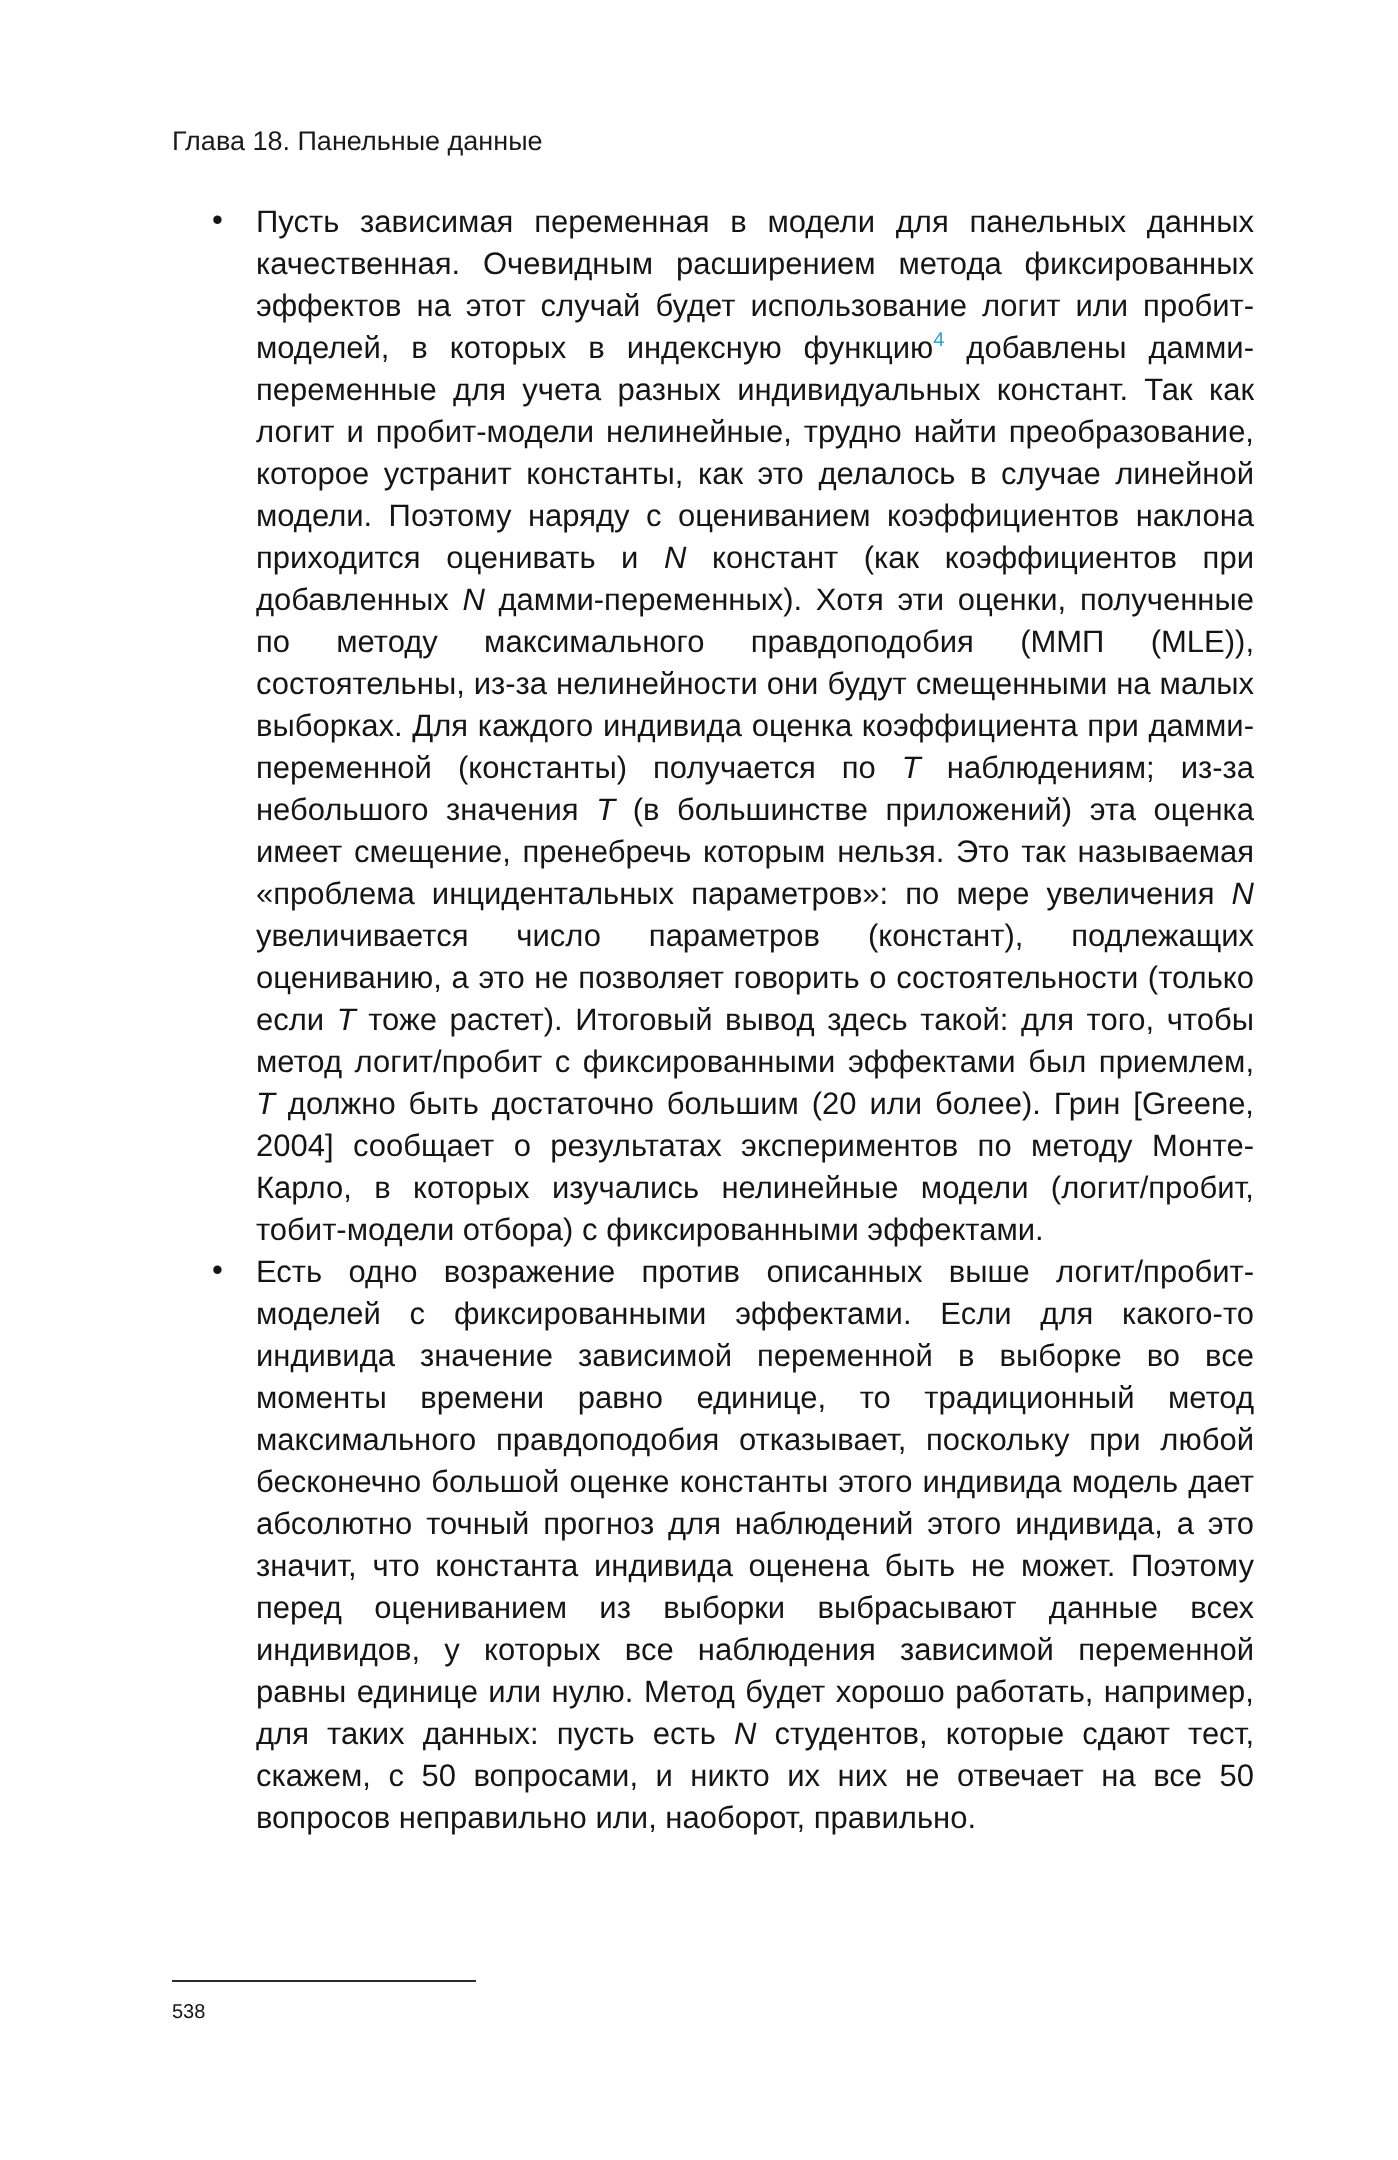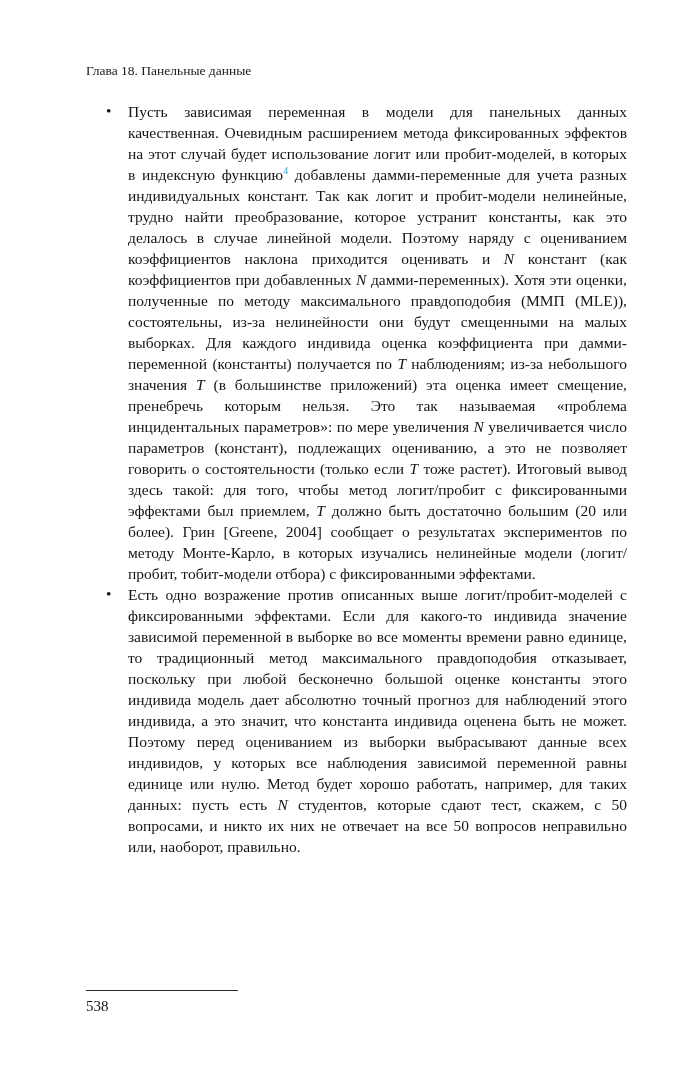--- a/index.html
+++ b/index.html
@@ -2,21 +2,21 @@
 <html lang="ru"><head>
 <meta charset="utf-8">
 <style>
   * { box-sizing: border-box; margin: 0; padding: 0; }
   html, body { width: 699px; height: 1080px; background: #dcdcdc; }
   .page {
     position: relative;
     width: 699px; height: 1080px;
     background: #ffffff;
     color: #151515;
-    font-family: Liberation Serif, serif;
+    font-family: Liberation Sans, sans-serif;
     display: flex; flex-direction: column;
     padding: 63px 72px 64px 86px;
     overflow: hidden;
   }
   .running-head {
     font-size: 13.5px;
     line-height: 16px;
     margin-bottom: 22px;
     color: #1a1a1a;
   }
@@ -50,21 +50,21 @@
     font-size: 13.2px;
     line-height: 16.6px;
     text-align: justify;
     text-indent: 18px;
     hyphens: auto;
     -webkit-hyphens: auto;
   }
   .fn-marker { margin-right: 3px; }
   .page-number {
     margin-top: 0;
-    font-size: 15px;
+    font-size: 10px;
     line-height: 19px;
   }
 </style>
 </head>
 <body>
 
 <div class="page">
 
   <div class="running-head">Глава 18. Панельные данные</div>
 

